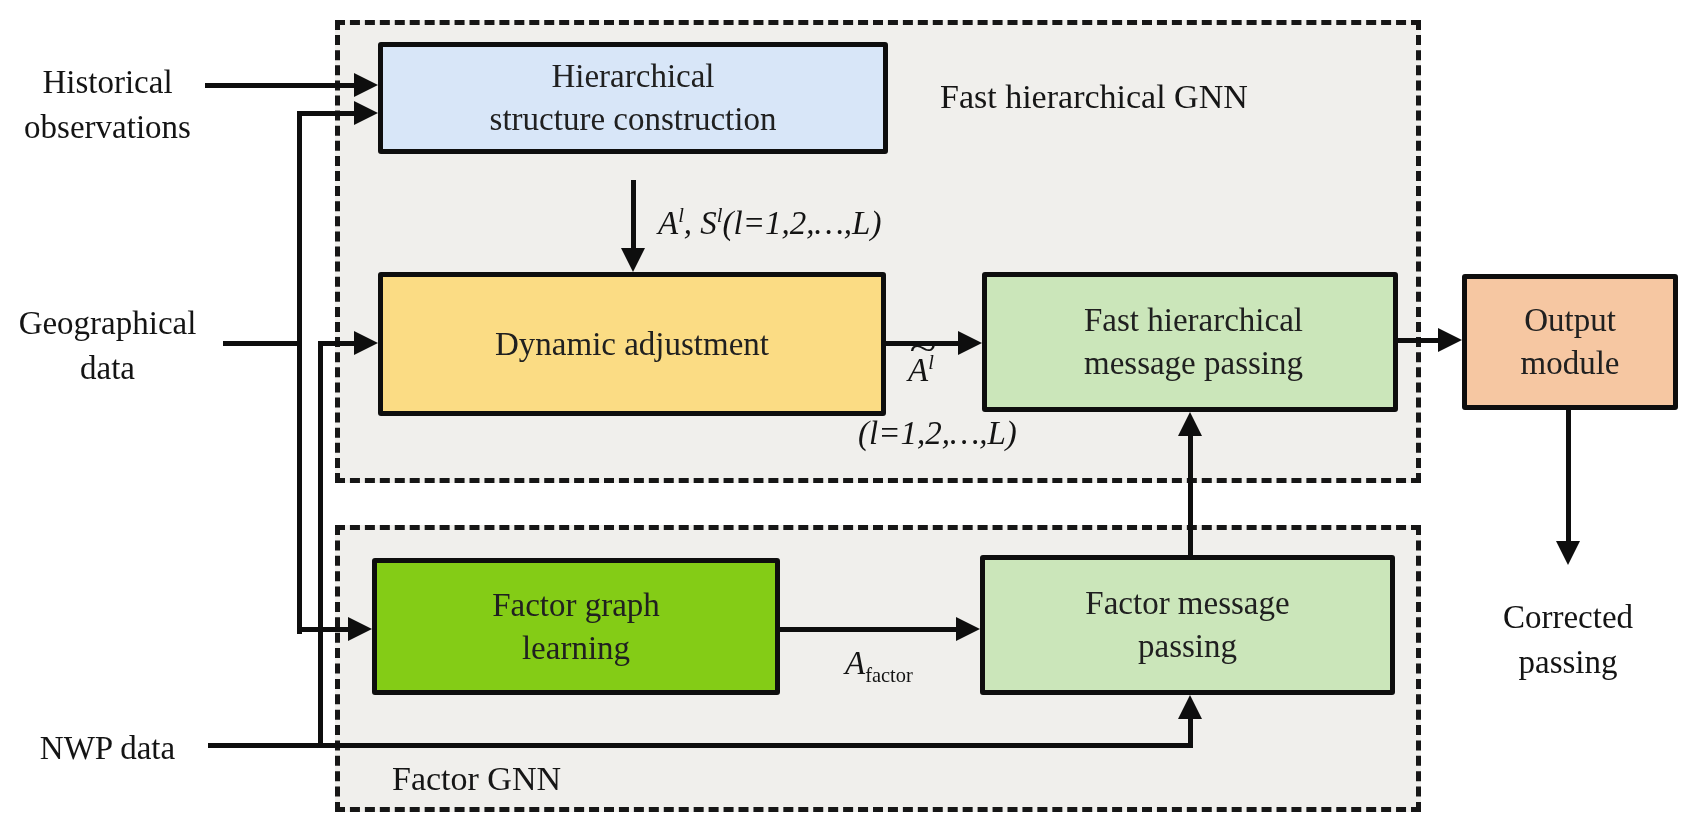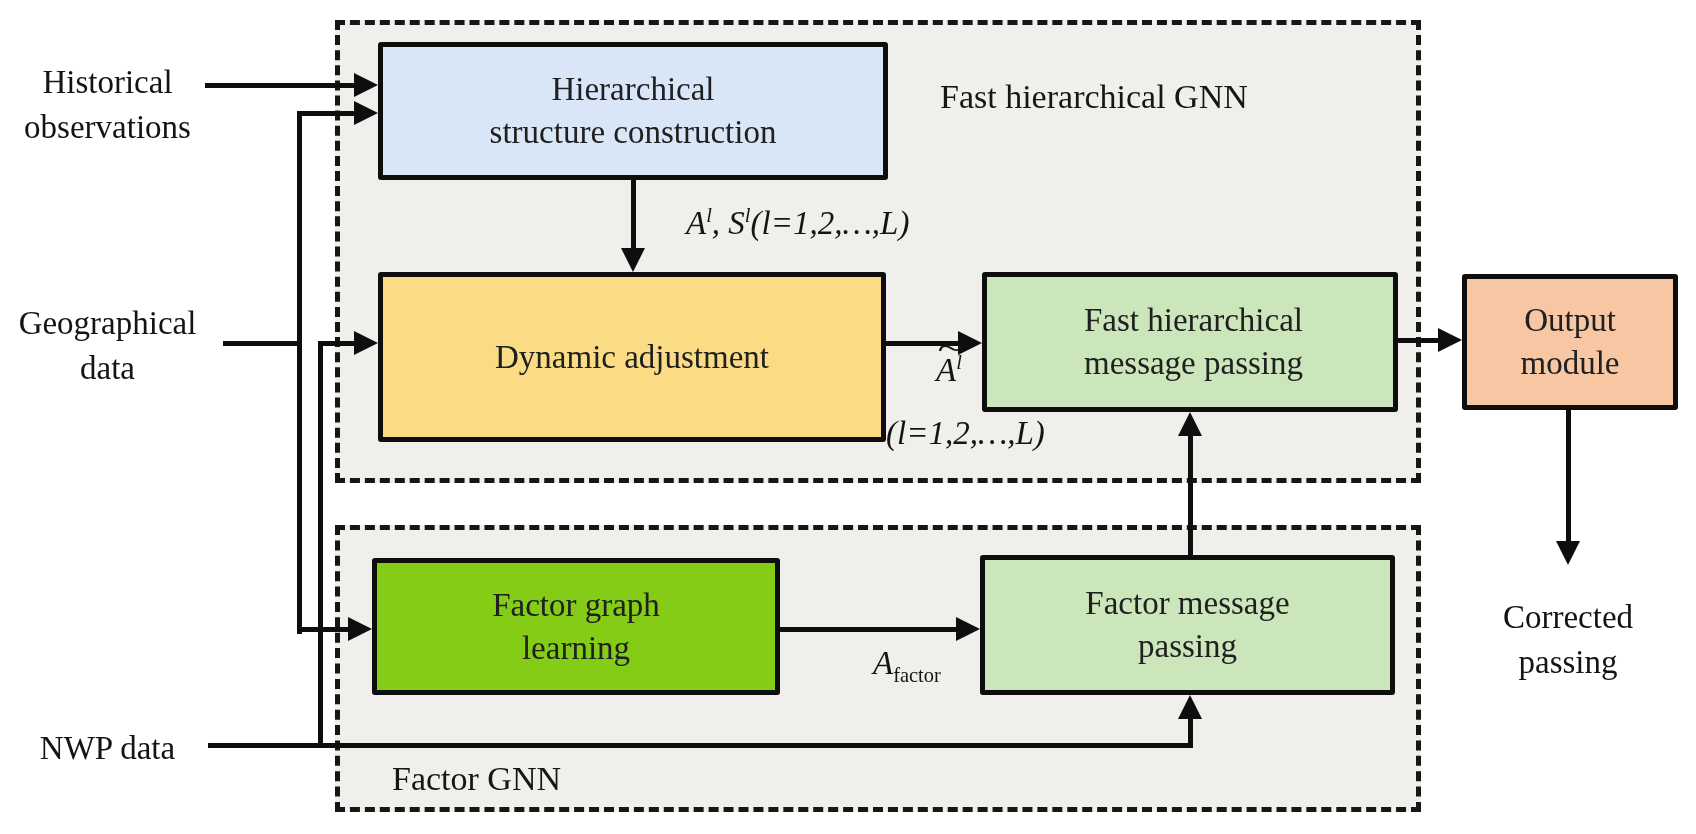--- a/index.html
+++ b/index.html
@@ -14,21 +14,21 @@
     position:absolute;border:5px solid #0e0e0e;border-radius:3px;z-index:3;
     display:flex;flex-direction:column;align-items:center;justify-content:center;
     font-size:33px;line-height:43px;text-align:center;color:#202020;
   }
   .wire{position:absolute;background:#0e0e0e;z-index:2;}
   .head{position:absolute;width:0;height:0;z-index:2;}
   .head.right{border-top:12px solid transparent;border-bottom:12px solid transparent;border-left:24px solid #0e0e0e;}
   .head.up{border-left:12px solid transparent;border-right:12px solid transparent;border-bottom:24px solid #0e0e0e;}
   .head.down{border-left:12px solid transparent;border-right:12px solid transparent;border-top:24px solid #0e0e0e;}
   .lbl{position:absolute;font-size:33px;line-height:45px;text-align:center;color:#141414;z-index:4;}
-  .math{position:absolute;font-size:33px;font-style:italic;z-index:4;white-space:nowrap;color:#141414;margin-left:28px;}
+  .math{position:absolute;font-size:33px;font-style:italic;z-index:4;white-space:nowrap;color:#141414;}
   .math sup{font-size:0.62em;line-height:0;}
   .math sub{font-size:0.62em;line-height:0;font-style:normal;}
   .tilde-wrap{position:relative;display:inline-block;}
   .tilde-wrap .tld{position:absolute;left:0.18em;top:-0.68em;font-style:normal;transform:scaleX(1.5);}
 </style>
 </head>
 <body>
 
 <div id="stage">
 
@@ -67,26 +67,26 @@
 
   <div class="wire" style="left:1188px;top:434px;width:5px;height:121px;"></div>
   <div class="head up" style="left:1178px;top:412px;"></div>
 
   <div class="wire" style="left:780px;top:627px;width:180px;height:5px;"></div>
   <div class="head right" style="left:956px;top:617px;"></div>
 
   <div class="wire" style="left:1566px;top:410px;width:5px;height:133px;"></div>
   <div class="head down" style="left:1556px;top:541px;"></div>
 
-  <div class="box" style="left:378px;top:42px;width:510px;height:138px;background:#d8e6f8;">
+  <div class="box" style="left:378px;top:42px;width:510px;height:112px;background:#d8e6f8;">
     <div>Hierarchical</div>
     <div>structure construction</div>
   </div>
 
-  <div class="box" style="left:378px;top:272px;width:508px;height:170px;background:#fbdc84;">
+  <div class="box" style="left:378px;top:272px;width:508px;height:144px;background:#fbdc84;">
     <div>Dynamic adjustment</div>
   </div>
 
   <div class="box" style="left:982px;top:272px;width:416px;height:140px;background:#cbe6ba;padding-left:7px;">
     <div>Fast hierarchical</div>
     <div>message passing</div>
   </div>
 
   <div class="box" style="left:1462px;top:274px;width:216px;height:136px;background:#f6c7a2;">
     <div>Output</div>

